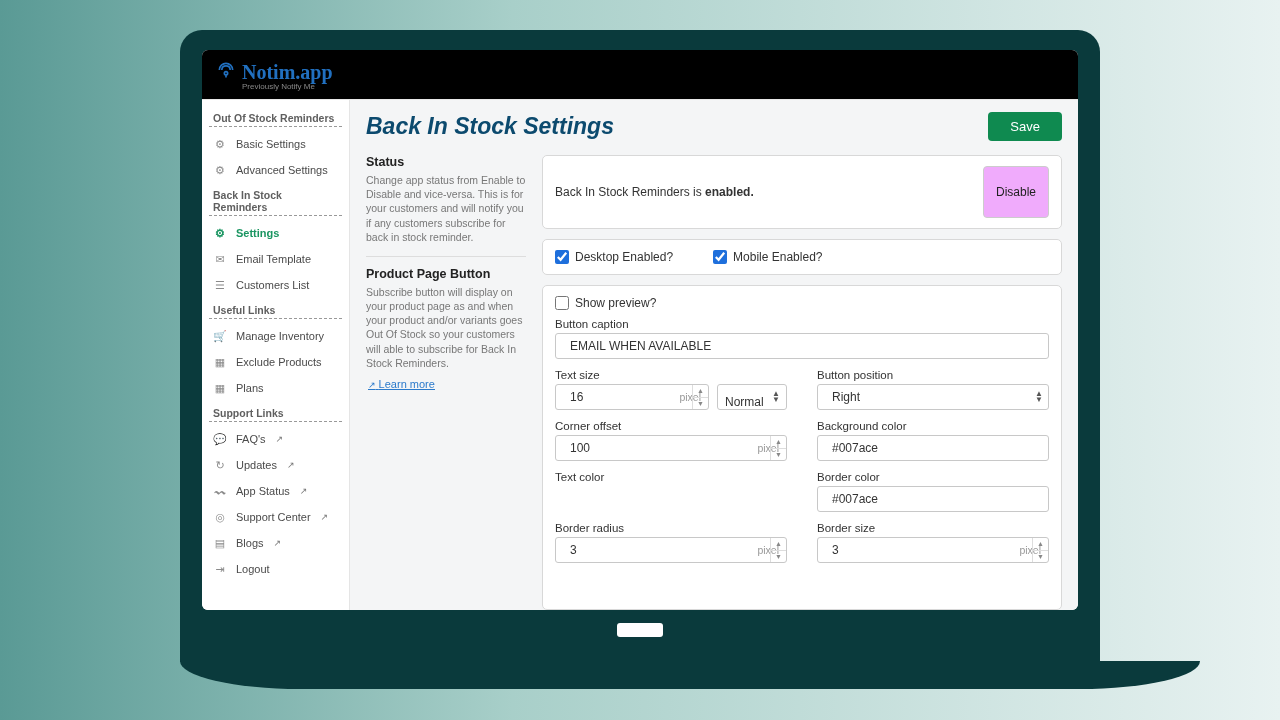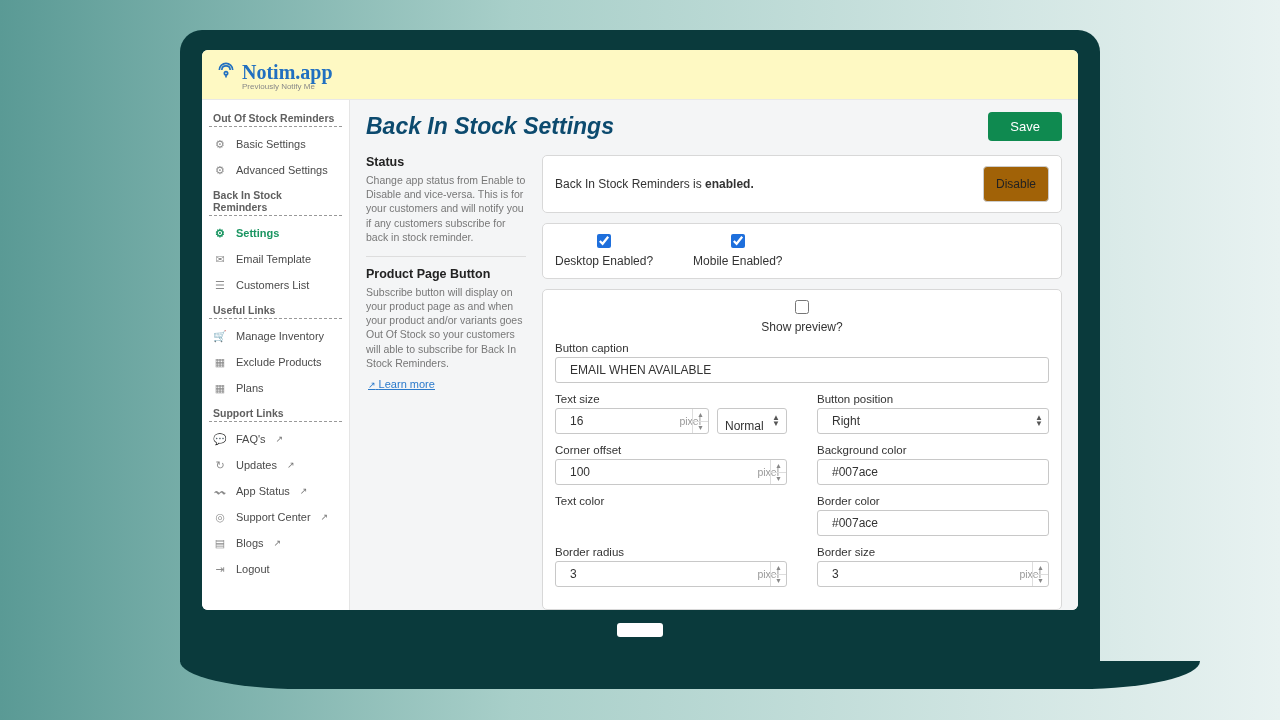--- a/index.html
+++ b/index.html
@@ -22,21 +22,21 @@
   .screen {
     width: 100%;
     height: 560px;
     background: #ffffff;
     border-radius: 6px;
     overflow: hidden;
     display: flex;
     flex-direction: column;
   }
   .logo-bar {
-    background: #fef9c3;
+    background: #000000;
     padding: 10px 14px 8px;
     border-bottom: 1px solid #e8e8e8;
   }
   .logo {
     display: flex; align-items: center; gap: 6px;
   }
   .logo-icon {
     color: #2170c0;
   }
   .logo-text {
@@ -113,25 +113,25 @@
   .card {
     background: #fff;
     border: 1px solid #d8d8d8;
     border-radius: 5px;
     padding: 10px 12px;
   }
   .status-card { display: flex; align-items: center; justify-content: space-between; }
   .status-text { font-size: 12px; color: #333; }
   .status-text b { font-weight: 700; }
   .disable-btn {
-    background: #a16207; border:1px solid #ccc; border-radius:4px;
-    padding: 10px 12px; font-size: 12px; cursor:pointer; color:#222;
+    background: #f0abfc; border:1px solid #ccc; border-radius:4px;
+    padding: 18px 12px; font-size: 12px; cursor:pointer; color:#222;
   }
   .checks { display:flex; gap: 40px; }
-  .chk { display:flex; align-items:center; gap:6px; font-size:12px; color:#333;flex-direction:column;}
+  .chk { display:flex; align-items:center; gap:6px; font-size:12px; color:#333;}
   .chk input { accent-color: #1e6fdc; width:14px; height:14px;}
   .form-grid { display:grid; grid-template-columns: 1fr 1fr; column-gap: 30px; row-gap: 10px; }
   .full { grid-column: 1 / -1; }
   .lbl { font-size: 11.5px; color:#333; margin-bottom: 3px; display:block;}
   .inp, .sel {
     width: 100%; border:1px solid #c8c8c8; border-radius:3px;
     padding: 4px 14px; font-size: 12px; color:#333; background:#fff;
     height: 26px;
   }
   .inp-unit { position:relative; display:flex; }

